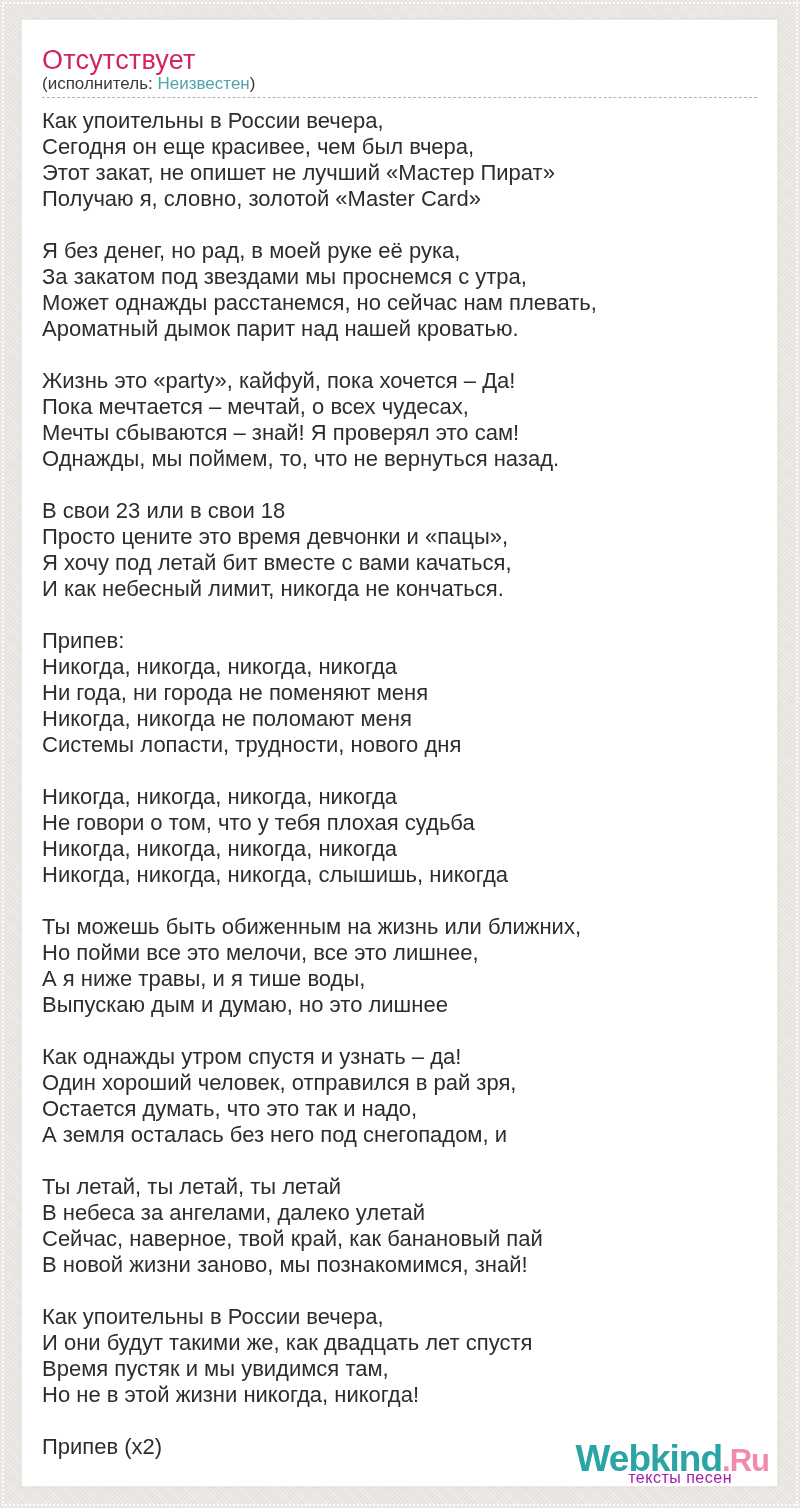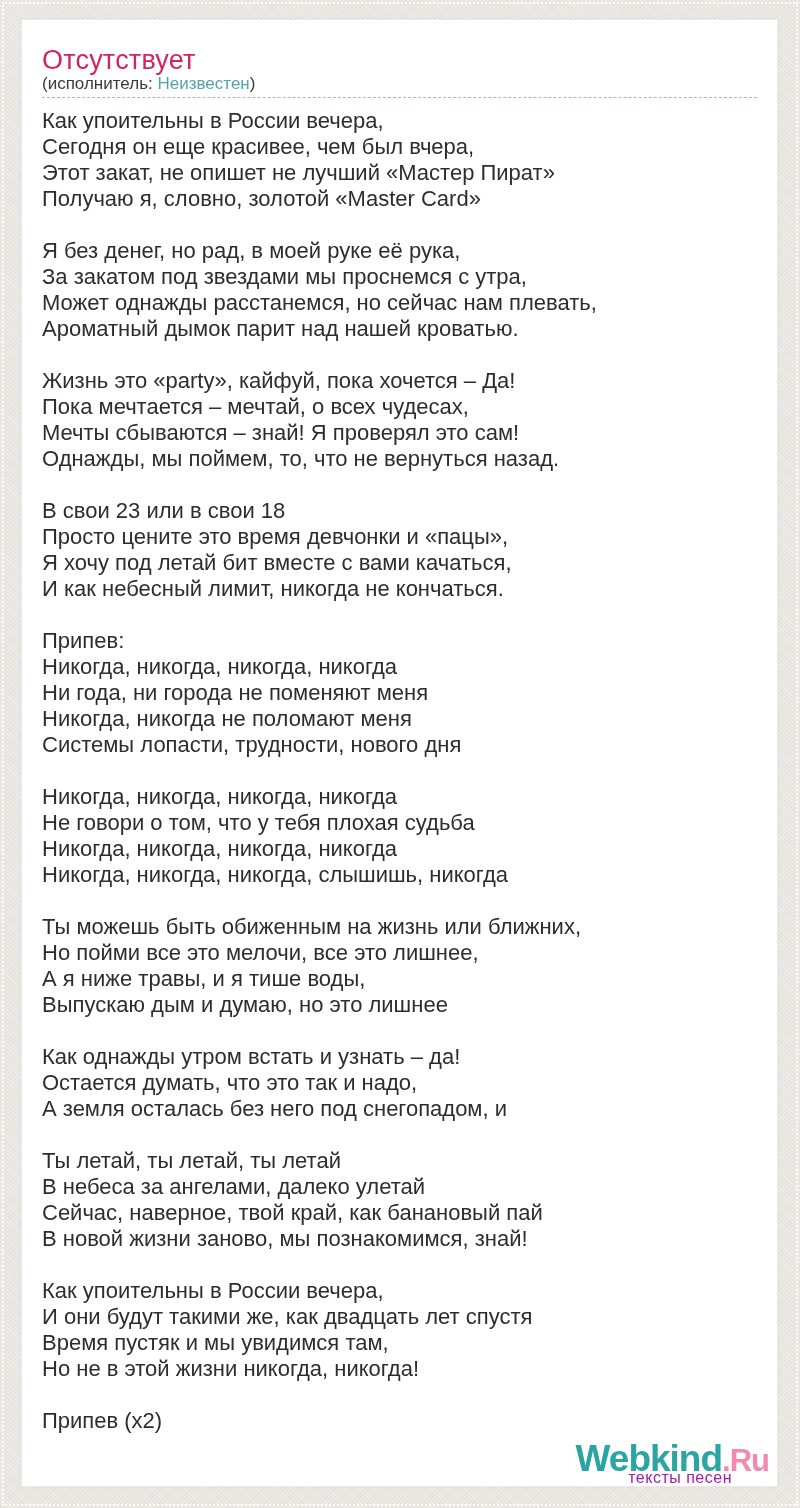--- a/index.html
+++ b/index.html
@@ -125,21 +125,22 @@
       <div class="lyrics-line">Никогда, никогда, никогда, никогда</div>
       <div class="lyrics-line">Не говори о том, что у тебя плохая судьба</div>
       <div class="lyrics-line">Никогда, никогда, никогда, никогда</div>
       <div class="lyrics-line">Никогда, никогда, никогда, слышишь, никогда</div>
       <div class="lyrics-line">&nbsp;</div>
       <div class="lyrics-line">Ты можешь быть обиженным на жизнь или ближних,</div>
       <div class="lyrics-line">Но пойми все это мелочи, все это лишнее,</div>
       <div class="lyrics-line">А я ниже травы, и я тише воды,</div>
       <div class="lyrics-line">Выпускаю дым и думаю, но это лишнее</div>
       <div class="lyrics-line">&nbsp;</div>
-      <div class="lyrics-line">Как однажды утром встать и узнать – да!</div>
+      <div class="lyrics-line">Как однажды утром спустя и узнать – да!</div>
+      <div class="lyrics-line">Один хороший человек, отправился в рай зря,</div>
       <div class="lyrics-line">Остается думать, что это так и надо,</div>
       <div class="lyrics-line">А земля осталась без него под снегопадом, и</div>
       <div class="lyrics-line">&nbsp;</div>
       <div class="lyrics-line">Ты летай, ты летай, ты летай</div>
       <div class="lyrics-line">В небеса за ангелами, далеко улетай</div>
       <div class="lyrics-line">Сейчас, наверное, твой край, как банановый пай</div>
       <div class="lyrics-line">В новой жизни заново, мы познакомимся, знай!</div>
       <div class="lyrics-line">&nbsp;</div>
       <div class="lyrics-line">Как упоительны в России вечера,</div>
       <div class="lyrics-line">И они будут такими же, как двадцать лет спустя</div>

